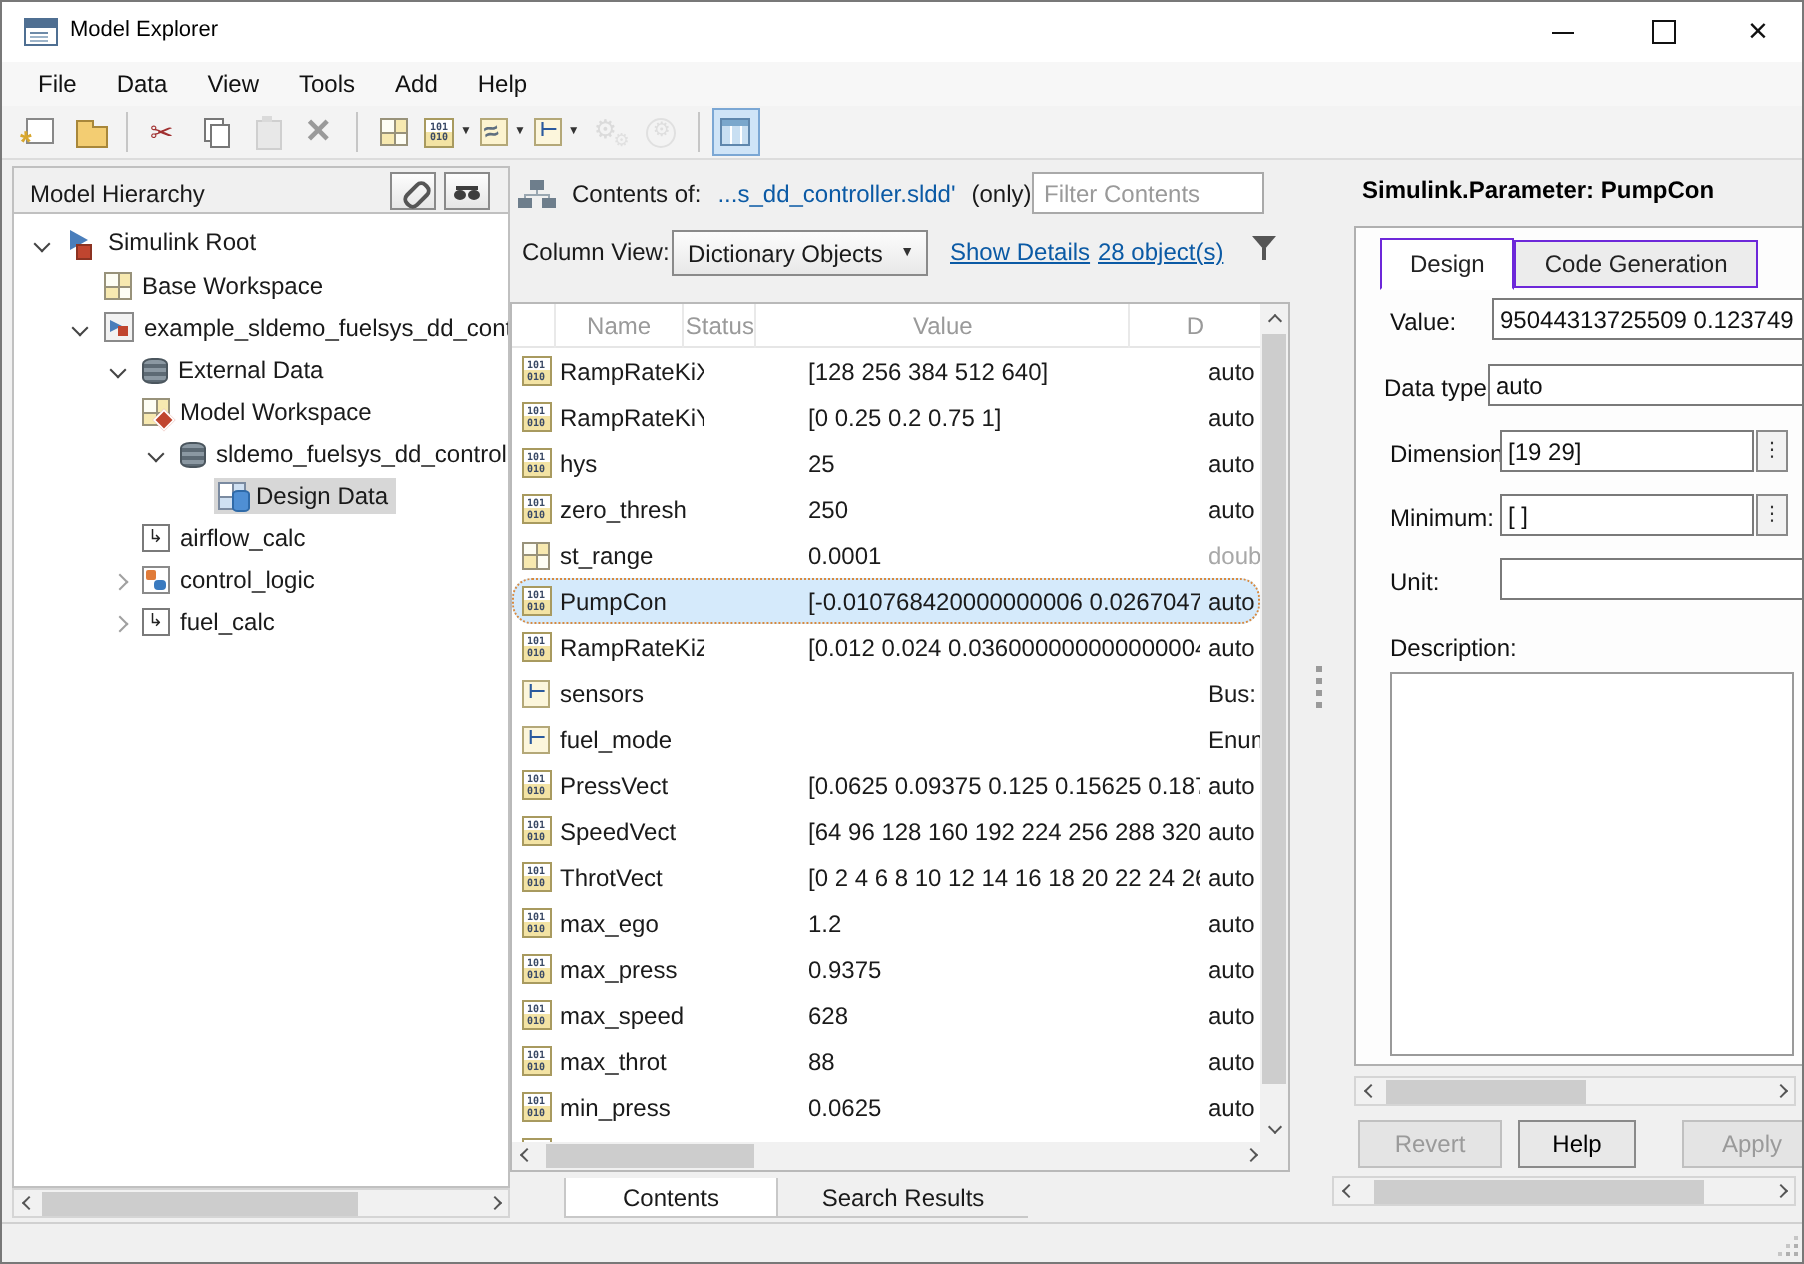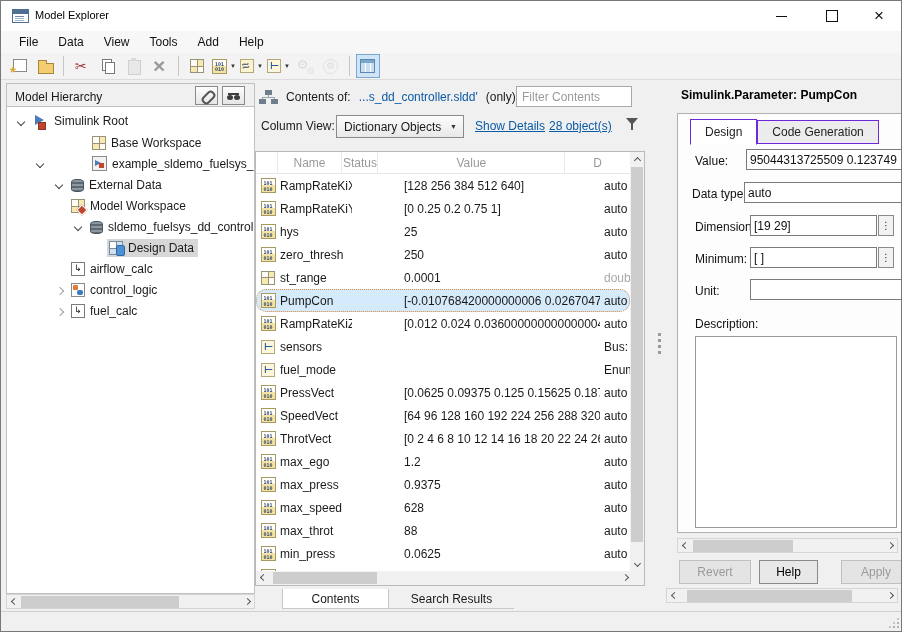--- a/index.html
+++ b/index.html
@@ -80,21 +80,21 @@
   #lefthdr{position:absolute;left:0;top:0;width:249px;height:28px;background:#f0f0f0;border:1px solid #c0c0c0;display:flex;align-items:center;}
   #lefthdr .hlabel{margin-left:8px;}
   .hbtn{position:absolute;top:3px;width:23px;height:19px;border:1px solid #8a8a8a;background:linear-gradient(#fdfdfd,#e6e6e6);display:flex;align-items:center;justify-content:center;}
   #treearea{position:absolute;left:0;top:23px;width:249px;height:488px;background:#fff;border:1px solid #c0c0c0;overflow:hidden;padding-top:3px;}
   .trow{display:flex;align-items:flex-end;height:21px;white-space:nowrap;}
   .trow .exp{display:inline-block;width:18px;height:16px;position:relative;flex:0 0 auto;}
   .exp-open::before{content:"";position:absolute;left:5px;top:4px;width:5px;height:5px;border-right:1.6px solid #444;border-bottom:1.6px solid #444;transform:rotate(45deg);}
   .exp-closed::before{content:"";position:absolute;left:6px;top:5px;width:5px;height:5px;border-right:1.6px solid #a0a0a0;border-top:1.6px solid #a0a0a0;transform:rotate(45deg);}
   .itw{display:inline-flex;align-items:center;gap:5px;padding:2px 4px 2px 2px;}
   .trow.sel-true .itw{background:#d7d7d7;}
-  .lv0{padding-left:6px;}.lv1{padding-left:25px;gap:40px;}.lv2{padding-left:44px;}.lv3{padding-left:63px;}.lv4{padding-left:82px;}
+  .lv0{padding-left:6px;}.lv1{padding-left:25px;}.lv2{padding-left:44px;}.lv3{padding-left:63px;}.lv4{padding-left:82px;}
   
   .hscroll,.vscroll{position:absolute;background:#f1f1f1;}
   .sthumb{position:absolute;background:#cdcdcd;}
   .sarrow{position:absolute;width:14px;height:14px;}
   .sarrow::before{content:"";position:absolute;left:5px;top:4px;width:4px;height:4px;border-right:1.6px solid #555;border-bottom:1.6px solid #555;}
   .arr-l::before{transform:rotate(135deg);}
   .arr-r::before{transform:rotate(-45deg);}
   .arr-u::before{transform:rotate(-135deg);top:6px;}
   .arr-d::before{transform:rotate(45deg);top:3px;}
   

